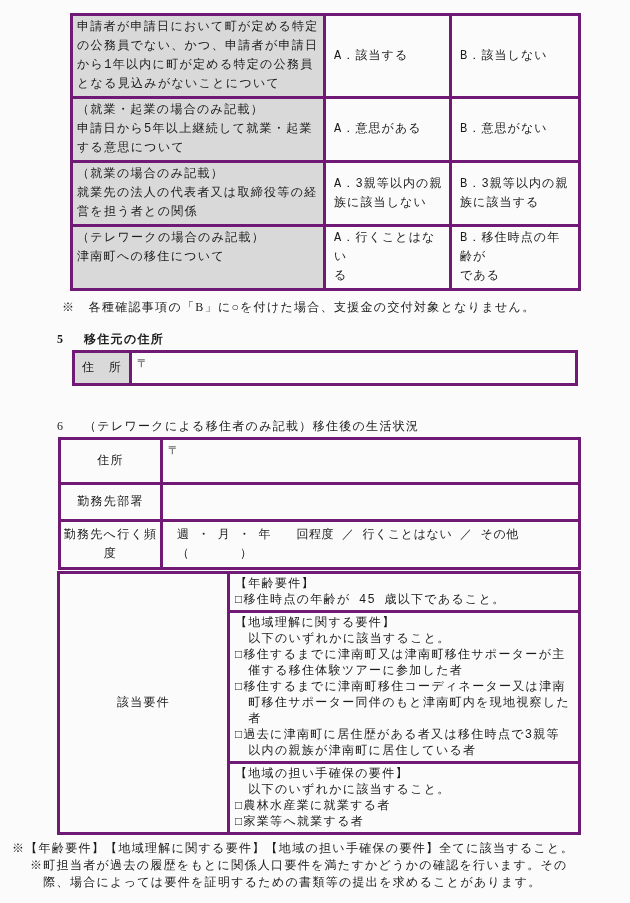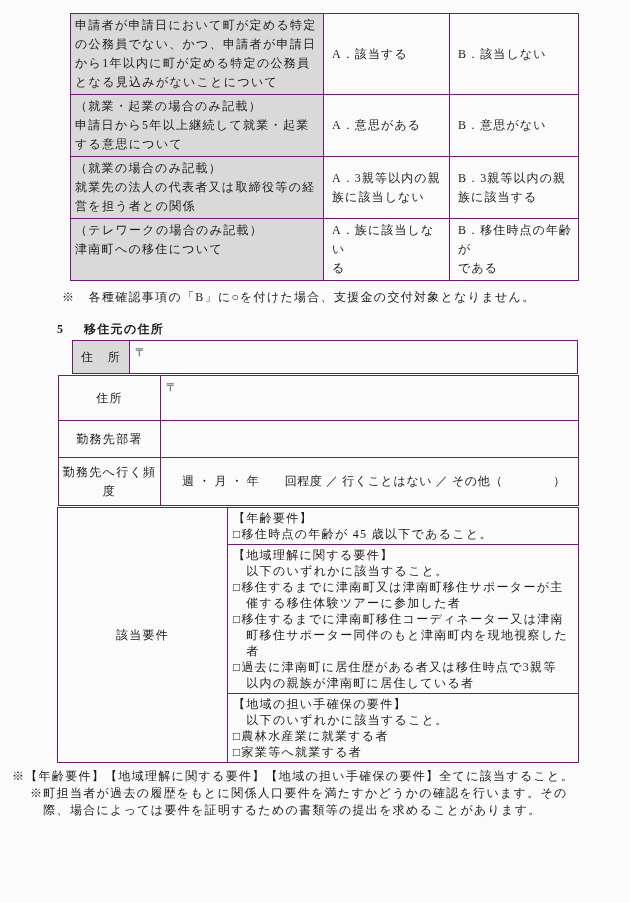--- a/index.html
+++ b/index.html
@@ -3,21 +3,21 @@
 <meta charset="utf-8">
 <style>
   html,body{margin:0;padding:0;background:#e8e8e8;}
   .doc{
     width:630px;height:903px;background:#fbfbfb;position:relative;
     font-family:"Liberation Serif","DejaVu Serif",serif;
     color:#1b1b1b;font-size:12px;letter-spacing:1.3px;line-height:19px;
     overflow:hidden;box-sizing:border-box;
   }
   table.t{border-collapse:collapse;table-layout:fixed;}
-  table.t td{border:1px solid #701a75;padding:2px 5px;vertical-align:top;box-sizing:border-box;}
+  table.t td{border:3px solid #701a75;padding:2px 5px;vertical-align:top;box-sizing:border-box;font-family:Liberation Mono, monospace;}
   .pre{white-space:pre-line;}
   .gray{background:#d9d9d9;}
   
   .t1{margin:13px 0 0 70px;width:508px;}
   .t1 td.item{padding:2px 4px;}
   .t1 td.opt{vertical-align:middle;padding-left:8px;letter-spacing:1.1px;}
   
   .note{margin:7px 0 0 62px;}
   
   .sec{margin-left:57px;}
@@ -28,21 +28,21 @@
   
   .t5{margin:1px 0 0 72px;width:506px;}
   .t5 td{border-color:#6e6e6e;}
   .t5 .label5{width:57px;text-align:center;vertical-align:middle;background:#d9d9d9;}
   .t5 .valcell{height:33px;}
   .postal{font-size:11px;letter-spacing:0;}
   
   .t6{margin:1px 0 0 58px;width:520px;}
   .t6 .label6{width:102px;text-align:center;vertical-align:middle;padding:2px 2px;}
   .t6 .val6{vertical-align:top;}
-  .t6 .freq{vertical-align:middle;padding-left:14px;letter-spacing:0.6px;text-align:center;}
+  .t6 .freq{vertical-align:middle;padding-left:14px;letter-spacing:0.6px;}
   
   .t7{margin:1px 0 0 57px;width:521px;line-height:16px;}
   .t7 .left7{width:170px;text-align:center;vertical-align:middle;}
   .t7 .group{padding:2px 5px;margin-left:36px;}
   
   .foot{margin-left:30px;line-height:17px;}
   .foot.first{margin-top:5px;margin-left:12px;}
 </style>
 </head>
 <body>
@@ -76,21 +76,21 @@
 就業先の法人の代表者又は取締役等の経
 営を担う者との関係</td>
       <td class="opt pre">A．3親等以内の親
 族に該当しない</td>
       <td class="opt pre">B．3親等以内の親
 族に該当する</td>
     </tr>
     <tr style="height:38px">
       <td class="item gray pre">（テレワークの場合のみ記載）
 津南町への移住について</td>
-      <td class="opt pre">A．族に該当しない
+      <td class="opt pre">A．行くことはない
 る</td>
       <td class="opt pre">B．移住時点の年齢が
 である</td>
     </tr>
   </tbody>
     </table>
 
   <div class="note">※　各種確認事項の「B」に○を付けた場合、支援金の交付対象となりません。</div>
 
   <div class="sec sec5">
@@ -98,20 +98,23 @@
   </div>
   <table class="t t5">
     <tbody>
         <tr>
       <td class="label5">住　所</td>
       <td class="valcell"><span class="postal">〒</span></td>
     </tr>
   </tbody>
     </table>
 
+  <div class="sec sec6">
+    <span class="secnum">6</span><span>（テレワークによる移住者のみ記載）移住後の生活状況</span>
+  </div>
   <table class="t t6">
     <colgroup>
         <col style="width:102px">
         <col style="width:418px">
       </colgroup>
     <tbody>
         <tr style="height:45px">
       <td class="label6">住所</td>
       <td class="val6"><span class="postal">〒</span></td>
     </tr>

